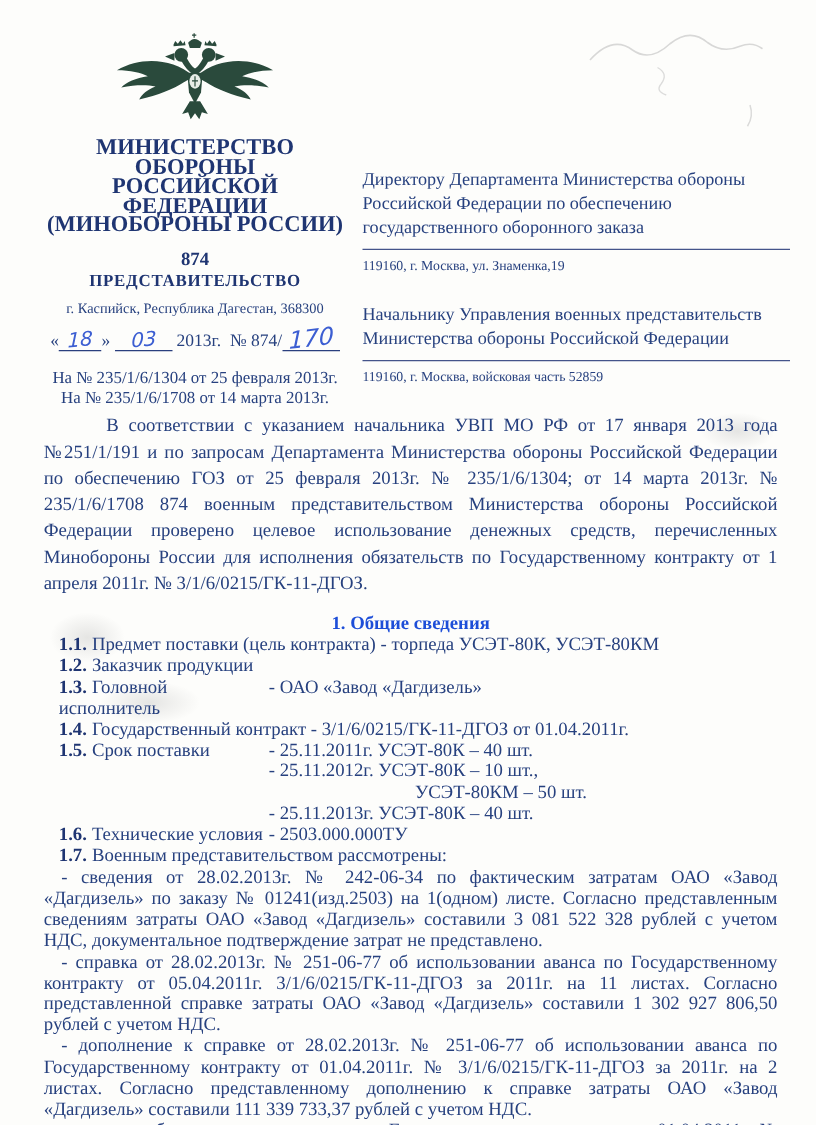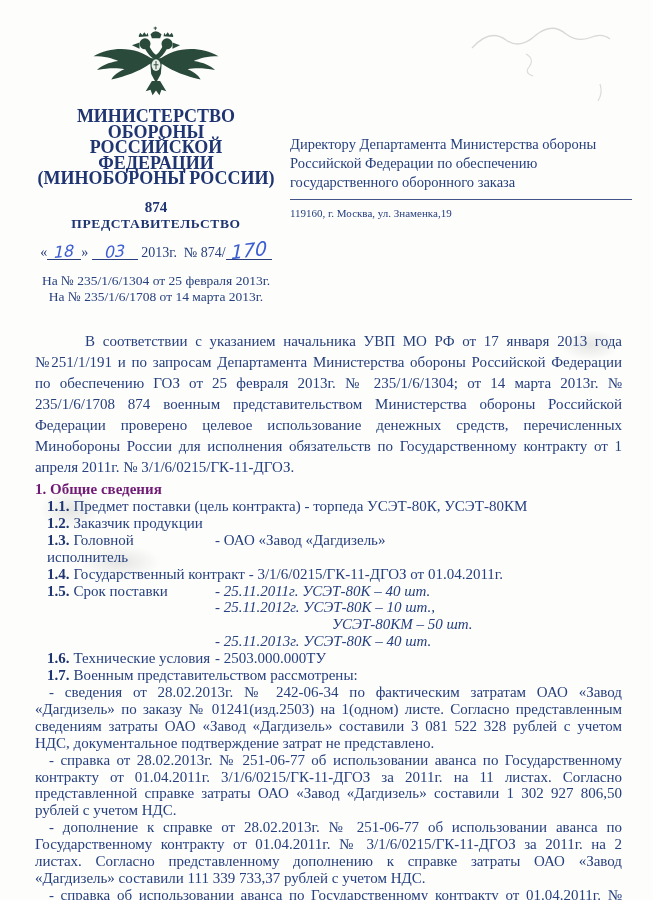--- a/index.html
+++ b/index.html
@@ -62,34 +62,34 @@
   .recipient-block + .recipient-block { margin-top: 20px; }
   
   .doc-body {
     position: absolute;
     left: 35px; right: 31px; top: 331px;
     font-size: 15px;
     text-align: justify;
   }
   .intro { line-height: 21px; text-indent: 50px; }
   .section-heading {
-    margin-top: 2px;
-    text-align: left;
+    margin-top: 12px;
+    text-align: center;
     font-weight: bold;
     font-size: 15px;
     line-height: 18px;
-    color: #701a75;
+    color: #1d4ed8;
   }
   .items { line-height: 16.9px; }
   .item { margin-left: 12px; }
   .item-row { display: flex; margin-left: 12px; }
   .item-label { width: 168px; flex-shrink: 0; }
   .item-value { flex: 1; text-align: left; }
   .inum { font-weight: bold; color: #1f3572; margin-right: 4px; }
-  .vals { display: flex; flex-direction: column; font-style: italic; }
+  .vals { display: flex; flex-direction: column; }
   .vals .ind { margin-left: 117px; }
   .para { line-height: 16.9px; text-indent: 14px; }
   
   .scribble-top { position: absolute; left: 468px; top: 10px; opacity: 0.6; }
   .smudge {
     position: absolute;
     background: radial-gradient(closest-side, rgba(120,120,120,0.18), rgba(120,120,120,0));
     border-radius: 50%;
     pointer-events: none;
   }
@@ -143,38 +143,43 @@
 
     <div class="ministry">
       <div>МИНИСТЕРСТВО ОБОРОНЫ</div>
       <div>РОССИЙСКОЙ ФЕДЕРАЦИИ</div>
       <div>(МИНОБОРОНЫ РОССИИ)</div>
     </div>
 
     <div class="unit-number">874</div>
     <div class="unit-line">ПРЕДСТАВИТЕЛЬСТВО</div>
 
+    <div class="office-address">г. Каспийск, Республика Дагестан, 368300</div>
 
     <div class="date-line">
       <span>«</span><span class="blank"><span class="hw">18</span></span><span>»</span>
       <span class="blank w2"><span class="hw">03</span></span>
       <span>2013г.</span>&nbsp;
       <span>№ 874/</span><span class="blank w2"><span class="hw big">170</span></span>
     </div>
 
     <div class="refs">
       <div>На № 235/1/6/1304 от 25 февраля 2013г.</div>
       <div>На № 235/1/6/1708 от 14 марта 2013г.</div>
     </div>
   </div>
 
   <div class="header-right">
     <div class="recipient-block">
       <div class="recipient-text">Директору Департамента Министерства обороны Российской Федерации по обеспечению государственного оборонного заказа</div>
       <div class="recipient-address">119160, г. Москва,  ул. Знаменка,19</div>
+    </div>
+    <div class="recipient-block">
+      <div class="recipient-text">Начальнику Управления военных представительств Министерства обороны Российской Федерации</div>
+      <div class="recipient-address">119160, г. Москва, войсковая часть 52859</div>
     </div>
   </div>
 
   <div class="doc-body">
 
     <p class="intro">В соответствии с указанием начальника УВП МО РФ от 17 января 2013 года №251/1/191 и по запросам Департамента Министерства обороны Российской Федерации по обеспечению ГОЗ от 25 февраля 2013г. № 235/1/6/1304; от 14 марта 2013г. № 235/1/6/1708 874 военным представительством Министерства обороны Российской Федерации проверено целевое использование денежных средств, перечисленных Минобороны России для исполнения обязательств по Государственному контракту от 1 апреля 2011г. № 3/1/6/0215/ГК-11-ДГОЗ.</p>
 
     <div class="section-heading">1. Общие сведения</div>
 
     <div class="items">
@@ -203,18 +208,18 @@
       <div class="item-row">
         <span class="item-label"><span class="inum">1.6.</span><span>Технические условия</span></span>
         <span class="item-value">- 2503.000.000ТУ</span>
       </div>
       <div class="item">
         <span class="inum">1.7.</span><span>Военным представительством рассмотрены:</span>
       </div>
     </div>
 
     <p class="para">- сведения от 28.02.2013г. № 242-06-34 по фактическим затратам ОАО «Завод «Дагдизель» по заказу № 01241(изд.2503) на 1(одном) листе. Согласно представленным сведениям затраты ОАО «Завод «Дагдизель» составили 3 081 522 328 рублей с учетом НДС, документальное подтверждение затрат не представлено.</p>
-    <p class="para">- справка от 28.02.2013г. № 251-06-77 об использовании аванса по Государственному контракту  от 01.04.2011г. 3/1/6/0215/ГК-11-ДГОЗ за 2011г. на 11 листах. Согласно представленной справке затраты ОАО «Завод «Дагдизель» составили 1 302 927 806,50 рублей с учетом НДС.</p>
+    <p class="para">- справка от 28.02.2013г. № 251-06-77 об использовании аванса по Государственному контракту  от 05.04.2011г. 3/1/6/0215/ГК-11-ДГОЗ за 2011г. на 11 листах. Согласно представленной справке затраты ОАО «Завод «Дагдизель» составили 1 302 927 806,50 рублей с учетом НДС.</p>
     <p class="para">- дополнение к справке от 28.02.2013г. № 251-06-77 об использовании аванса по Государственному контракту от 01.04.2011г. № 3/1/6/0215/ГК-11-ДГОЗ за 2011г. на 2 листах. Согласно представленному дополнению к справке затраты ОАО «Завод «Дагдизель» составили 111 339 733,37 рублей с учетом НДС.</p>
     <p class="para">- справка об использовании аванса по Государственному контракту от 01.04.2011г. № 3/1/6/0215/ГК-11-ДГОЗ за 2012г. на 30 листах. Согласно представленной справке затраты ОАО «Завод «Дагдизель» составили 1 359 982 326,83 рублей с учетом НДС.</p>
   </div>
 
 </div>
 
 </body></html>

